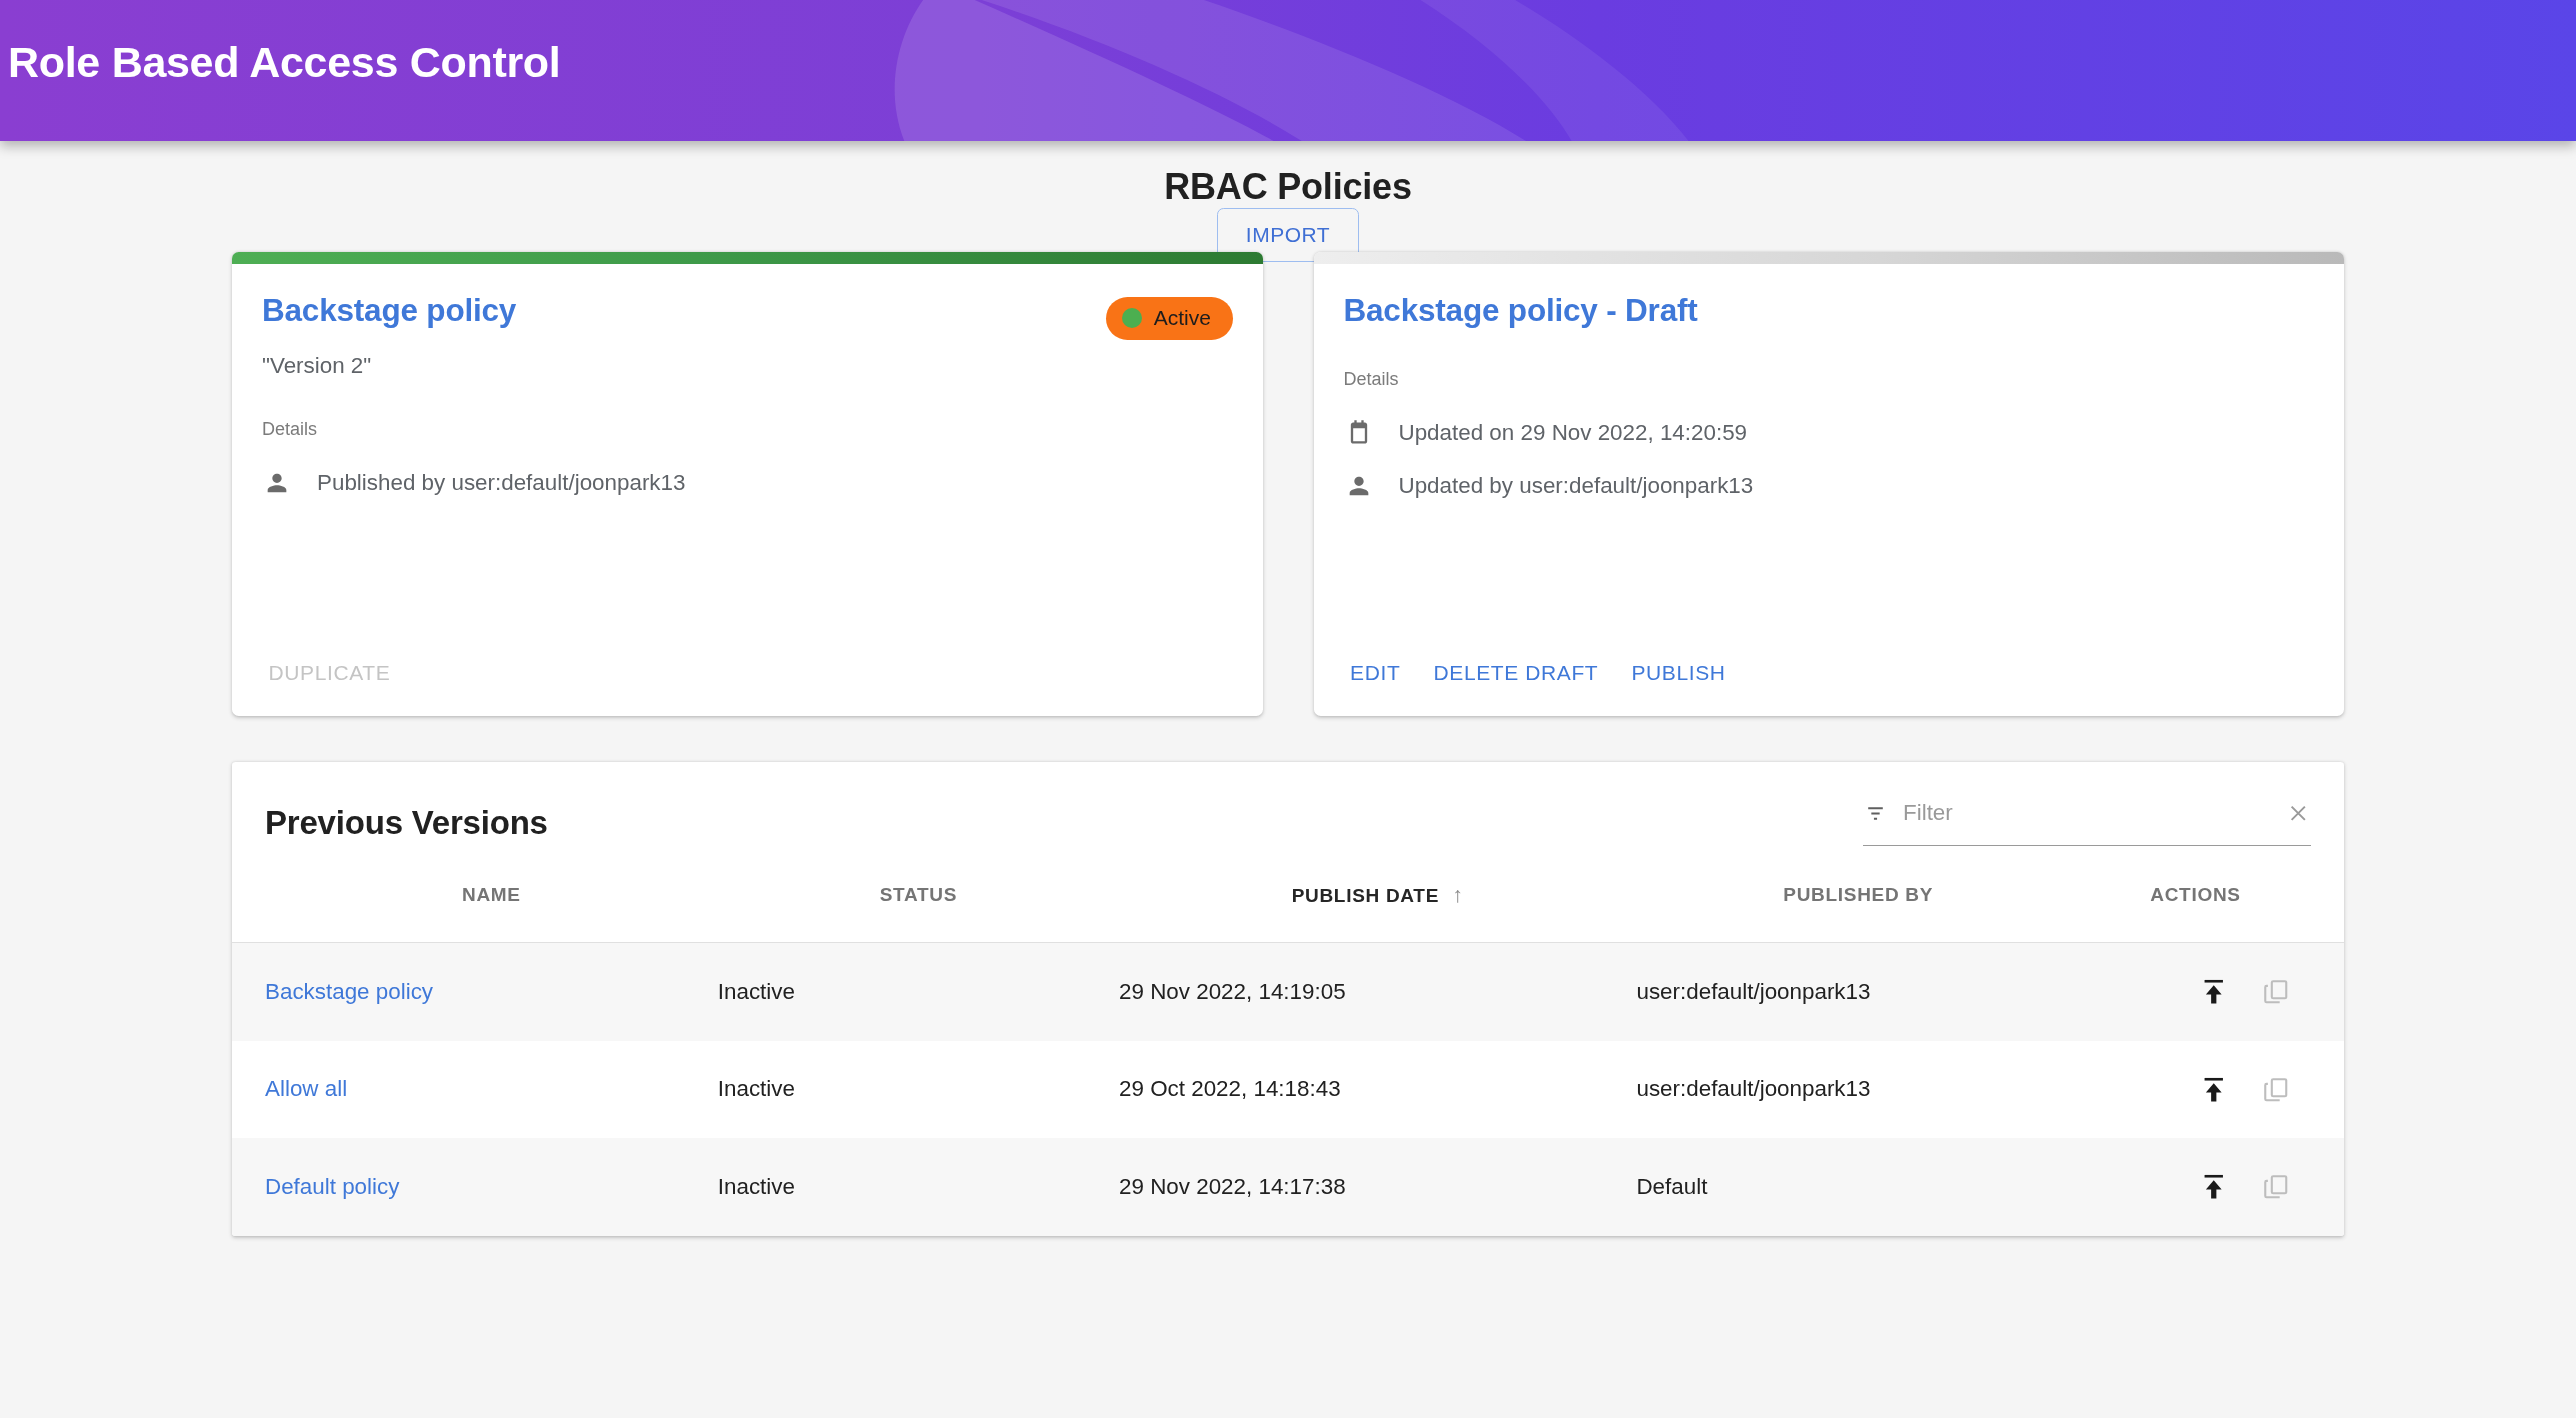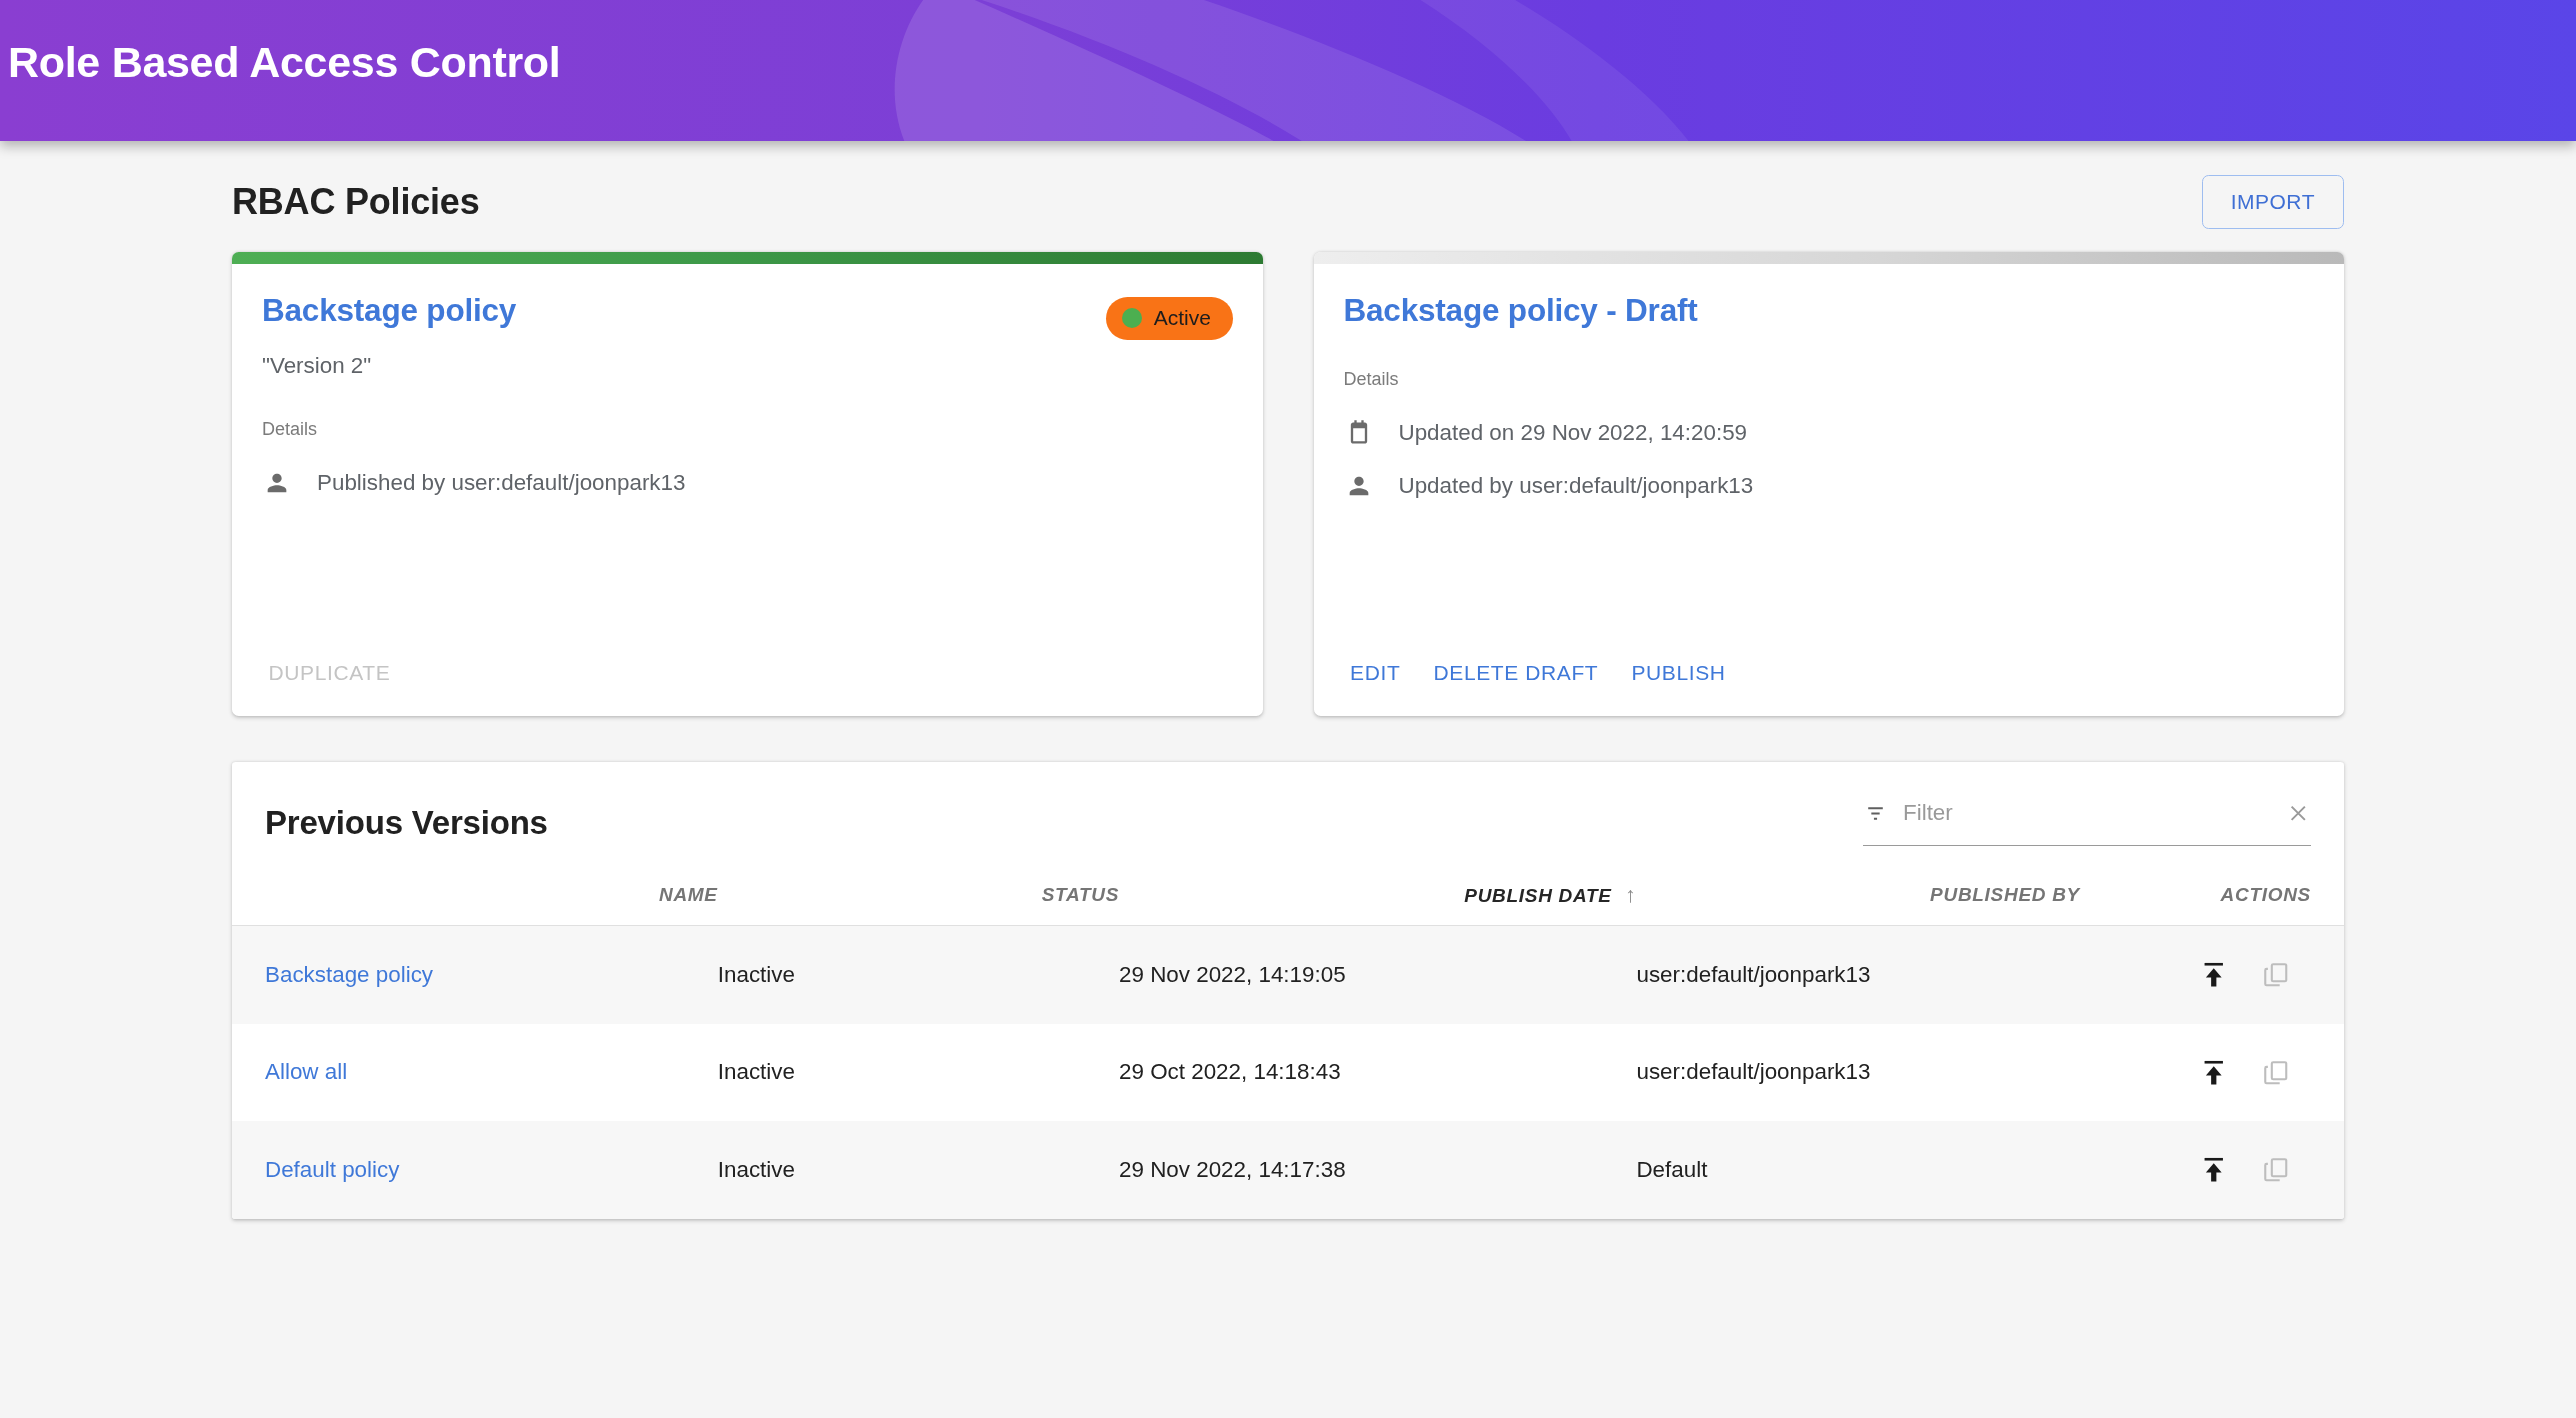--- a/index.html
+++ b/index.html
@@ -46,20 +46,21 @@
     position: relative;
     padding: 0 232px;
   }
 
   .title-row {
     display: flex;
     align-items: center;
     justify-content: space-between;
     height: 96px;
     padding-top: 25px;
+    flex-direction: column;
   }
   .page-title {
     font-size: 36px;
     font-weight: bold;
     color: #212121;
     letter-spacing: -0.2px;
   }
   .import-btn {
     border: 0.8px solid #9ebdf0;
     border-radius: 6.6px;
@@ -214,29 +215,28 @@
     color: #9a9a9a;
     cursor: pointer;
   }
 
   table.versions {
     width: 100%;
     border-collapse: collapse;
     table-layout: fixed;
   }
   table.versions th {
-    text-align: right;
+    text-align: center;
     font-size: 19px;
     font-weight: bold;
     letter-spacing: 0.7px;
     color: #757575;
-    padding: 15px 0 17px 0;
+    padding: 15px 0 34px 0;
     border-bottom: 0.8px solid #e0e0e0;
     white-space: nowrap;
-    font-style: italic;
   }
   table.versions th.sorted { color: #262626; }
   th .sort-arrow { margin-left: 13.3px; font-size: 21.6px; font-weight: normal; color: #8a8a8a; }
 
   table.versions td {
     font-size: 22.4px;
     color: #212121;
     padding: 33px 0;
     vertical-align: middle;
   }

